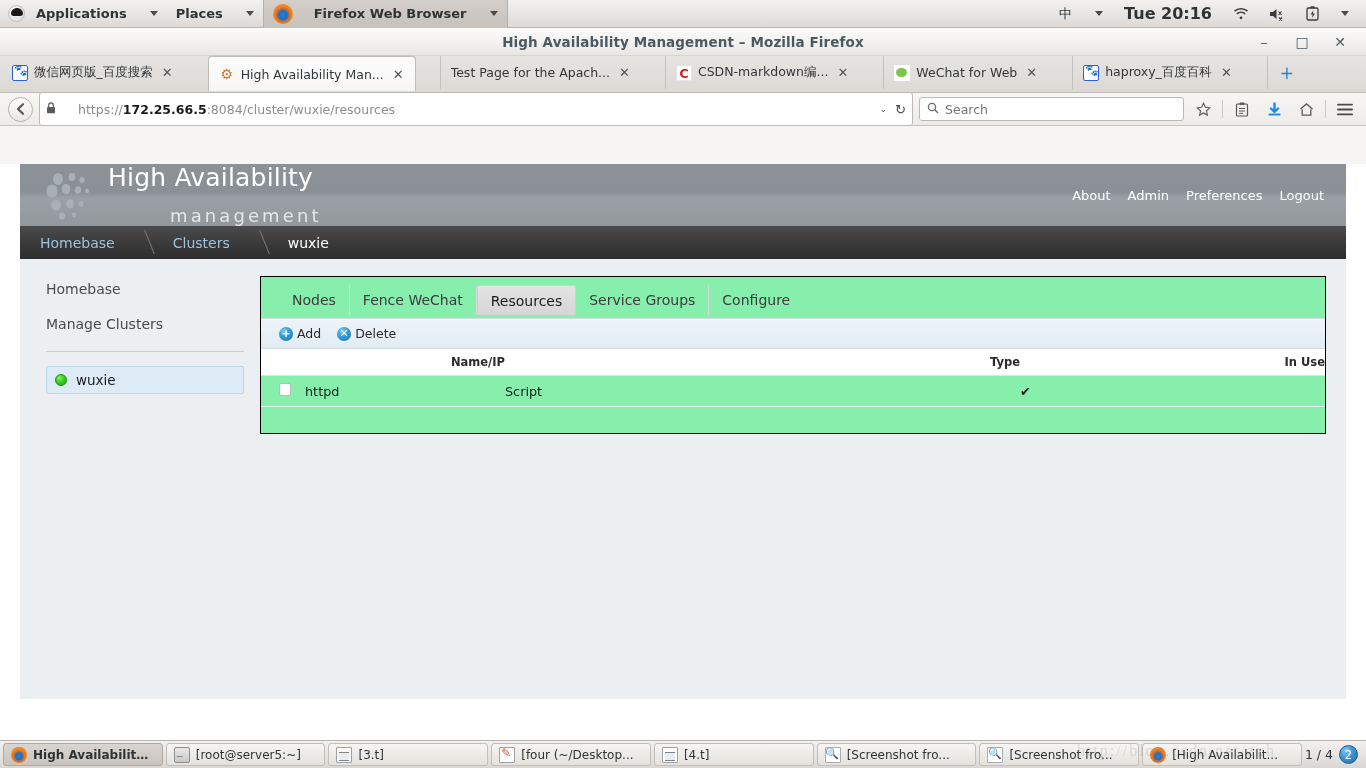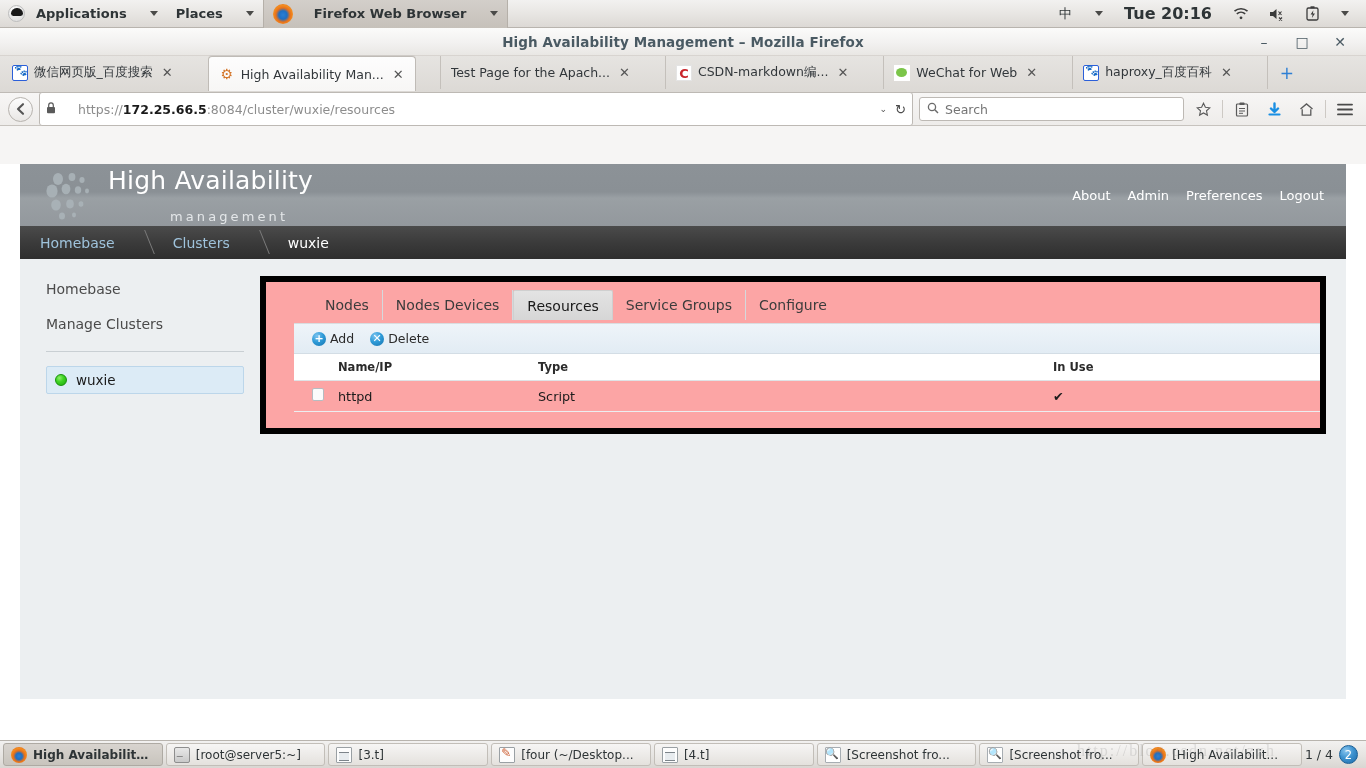--- a/index.html
+++ b/index.html
@@ -152,21 +152,21 @@
     position: absolute; left: 20px; top: 0; width: 1326px; height: 62px;
     background: linear-gradient(to bottom, #8c9297 0%, #8a9095 45%, #9aa0a4 55%, #93989d 100%);
     display: flex; align-items: center;
   }
   #logo-mark {
     width: 62px; height: 56px; margin-left: 22px; position: relative; flex: 0 0 62px;
   }
   #logo-mark svg { position: absolute; left: 0; top: 0; }
   #app-title { margin-left: 4px; line-height: 1.0; }
   #app-title .t1 { font-size: 25px; color: #ffffff; letter-spacing: 0.2px; display:block; }
-  #app-title .t2 { font-size: 13px; color: #e4e7e9; letter-spacing: 3.1px;
+  #app-title .t2 { font-size: 18px; color: #e4e7e9; letter-spacing: 3.1px;
       display:block; margin-left: 62px; margin-top: 17px; }
   #header-nav {
     margin-left: auto; margin-right: 22px; display: flex; gap: 17px;
     font-size: 13px; color: #ffffff;
   }
   #breadcrumb {
     position: absolute; left: 20px; top: 62px; width: 1326px; height: 33px;
     background: linear-gradient(to bottom, #4b4b4b 0%, #3b3b3b 50%, #2e2e2e 100%);
     display: flex; align-items: stretch; font-size: 14px;
   }
@@ -192,21 +192,21 @@
     width: 198px; height: 28px; background: #dcebf6; border: 1px solid #bcd6ea;
     border-radius: 2px; display: flex; align-items: center; gap: 9px; padding-left: 8px;
     font-size: 13.5px; color: #1a1a1a;
   }
   .status-dot { width: 12px; height: 12px; border-radius: 50%;
     background: radial-gradient(circle at 35% 30%, #8ef06a 0%, #3fd424 40%, #1da80a 100%);
     border: 1px solid #17930b; flex: 0 0 12px; }
 
   #panel {
     position: absolute; left: 240px; top: 17px; width: 1066px; min-height: 158px;
-    background: #fca5a5; border: 6px solid #000000; padding-left: 28px;
+    background: #86efac; border: 1px solid #000000;
   }
   #tabrow {
     height: 42px; display: flex; align-items: stretch; padding: 6px 18px 0 18px;
     border-bottom: 1px solid #d9dde0;
   }
   .ptab {
     display: flex; align-items: center; padding: 0 13px; font-size: 14px;
     color: #3c3c3c; border-right: 1px solid #d5d9dc; height: 30px; margin-top: 2px;
   }
   .ptab:last-child { border-right: none; }
@@ -222,21 +222,21 @@
     font-size: 12.5px; color: #2b2b2b;
   }
   .tb-btn { display: flex; align-items: center; gap: 4px; }
   .circ-icon {
     width: 14px; height: 14px; border-radius: 50%; flex: 0 0 14px;
     background: radial-gradient(circle at 35% 28%, #7dc4ef 0%, #2e9bd8 45%, #1572ad 100%);
     color: #fff; font-size: 11px; font-weight: bold; line-height: 13px; text-align: center;
   }
   table.res { width: 100%; border-collapse: collapse; font-size: 12.5px; }
   table.res th {
-    text-align: left; font-size: 11.5px; font-weight: bold; color: #2b2b2b;
+    text-align: right; font-size: 11.5px; font-weight: bold; color: #2b2b2b;
     padding: 6px 0 6px 0; border-bottom: 1px solid #dfe3e6; background: #ffffff;
   }
   table.res td { padding: 7px 0; font-size: 12.8px; color: #1b1b1b;
     border-bottom: 1px solid #eceef0; }
   table.res tr.odd td { background: #f6f6f6; }
   .col-chk { width: 44px; padding-left: 18px !important; }
   .col-name { width: 200px; }
   .col-type { width: 515px; }
   .chk { width: 12px; height: 13px; border: 1px solid #b6bcc1; background: #fbfbfb;
     border-radius: 2px; display: inline-block; }
@@ -502,21 +502,21 @@
         <div id="side-sep"></div>
         <div class="cluster-item">
           <span class="status-dot"></span>
           <span>wuxie</span>
         </div>
       </div>
 
       <div id="panel">
         <div id="tabrow">
           <div class="ptab">Nodes</div>
-          <div class="ptab">Nodes Devices</div>
+          <div class="ptab">Fence WeChat</div>
           <div class="ptab active">Resources</div>
           <div class="ptab">Service Groups</div>
           <div class="ptab">Configure</div>
         </div>
 
         <div id="toolbar">
           <div class="tb-btn">
             <span class="circ-icon">+</span>
             <span>Add</span>
           </div>

